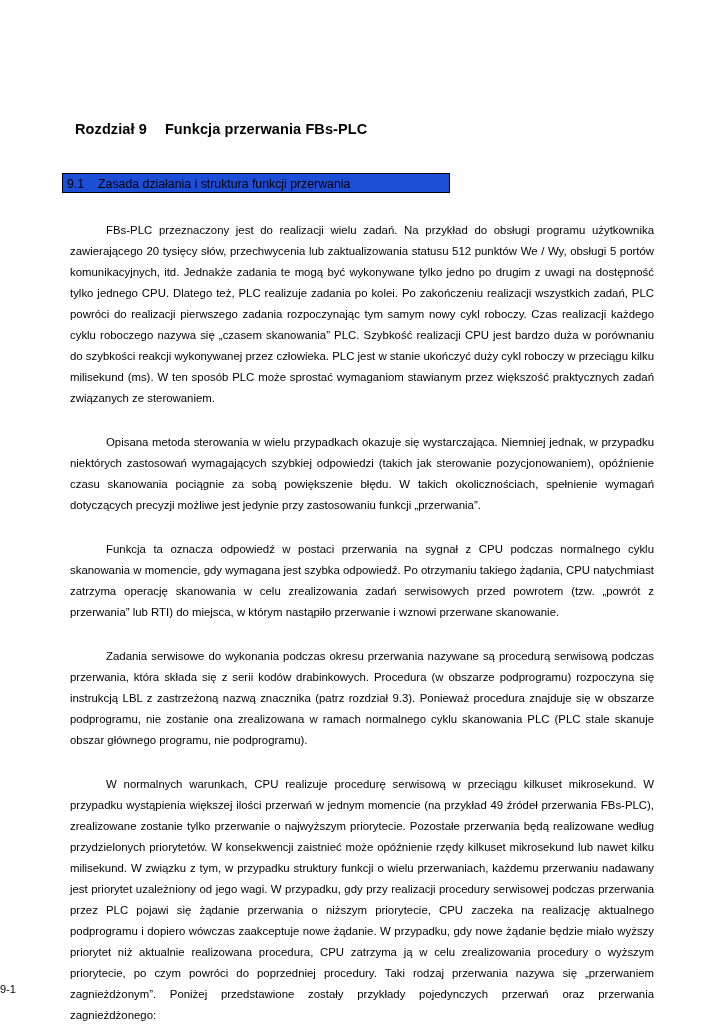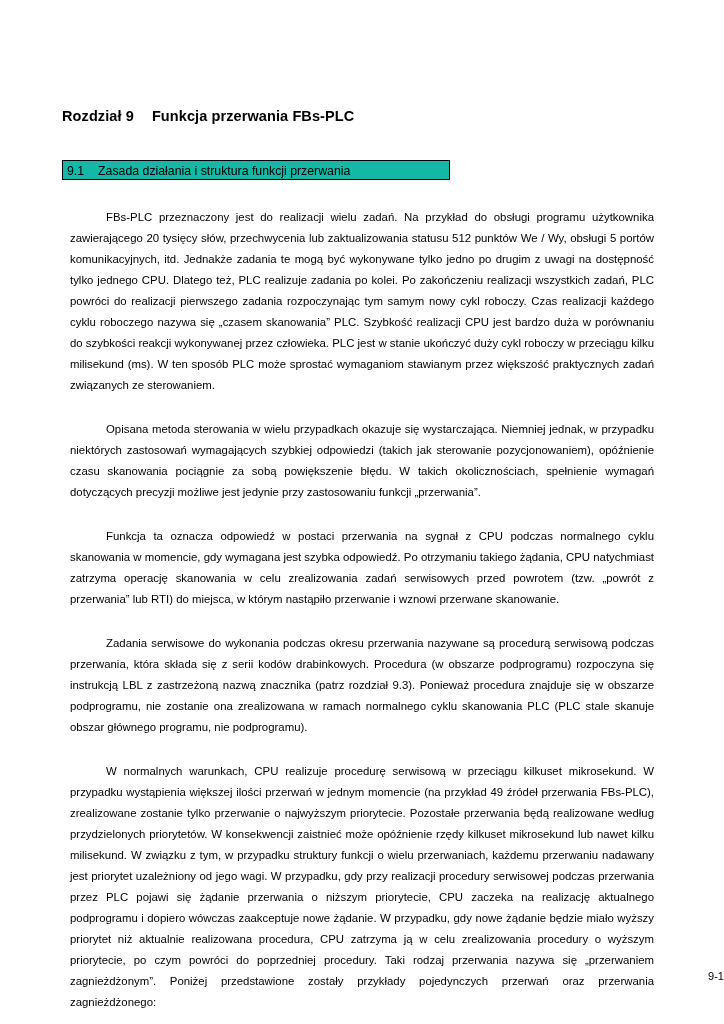--- a/index.html
+++ b/index.html
@@ -16,33 +16,33 @@
     overflow: hidden;
   }
   .page {
     position: relative;
     width: 724px;
     height: 1024px;
     box-sizing: border-box;
     padding: 0 62px;
   }
   .chapter-title {
-    margin: 0;
+    margin: 13px;
     padding-top: 108px;
     font-size: 14.5px;
     font-weight: bold;
     letter-spacing: 0.1px;
   }
   .chapter-title .num {
     margin-right: 18px;
   }
   .section-heading {
     margin-top: 36px;
     border: 1px solid #000000;
-    background: #14b8a6;
+    background: #1d4ed8;
     height: 20px;
     line-height: 20px;
     padding-left: 4px;
     font-size: 12.3px;
     font-weight: normal;
     width: 388px;
     box-sizing: border-box;
     white-space: nowrap;
   }
   .section-heading .snum {
@@ -58,21 +58,21 @@
     hyphens: none;
   }
   p.body.first {
     padding-top: 19px;
   }
   .footer {
     position: absolute;
     left: 0;
     right: 0;
     bottom: 42px;
-    text-align: right;
+    text-align: left;
     font-size: 11px;
   }
 </style>
 </head>
 <body>
 
 <div class="page">
 
   <h1 class="chapter-title">
     <span class="num">Rozdział 9</span><span>Funkcja przerwania FBs-PLC</span>

